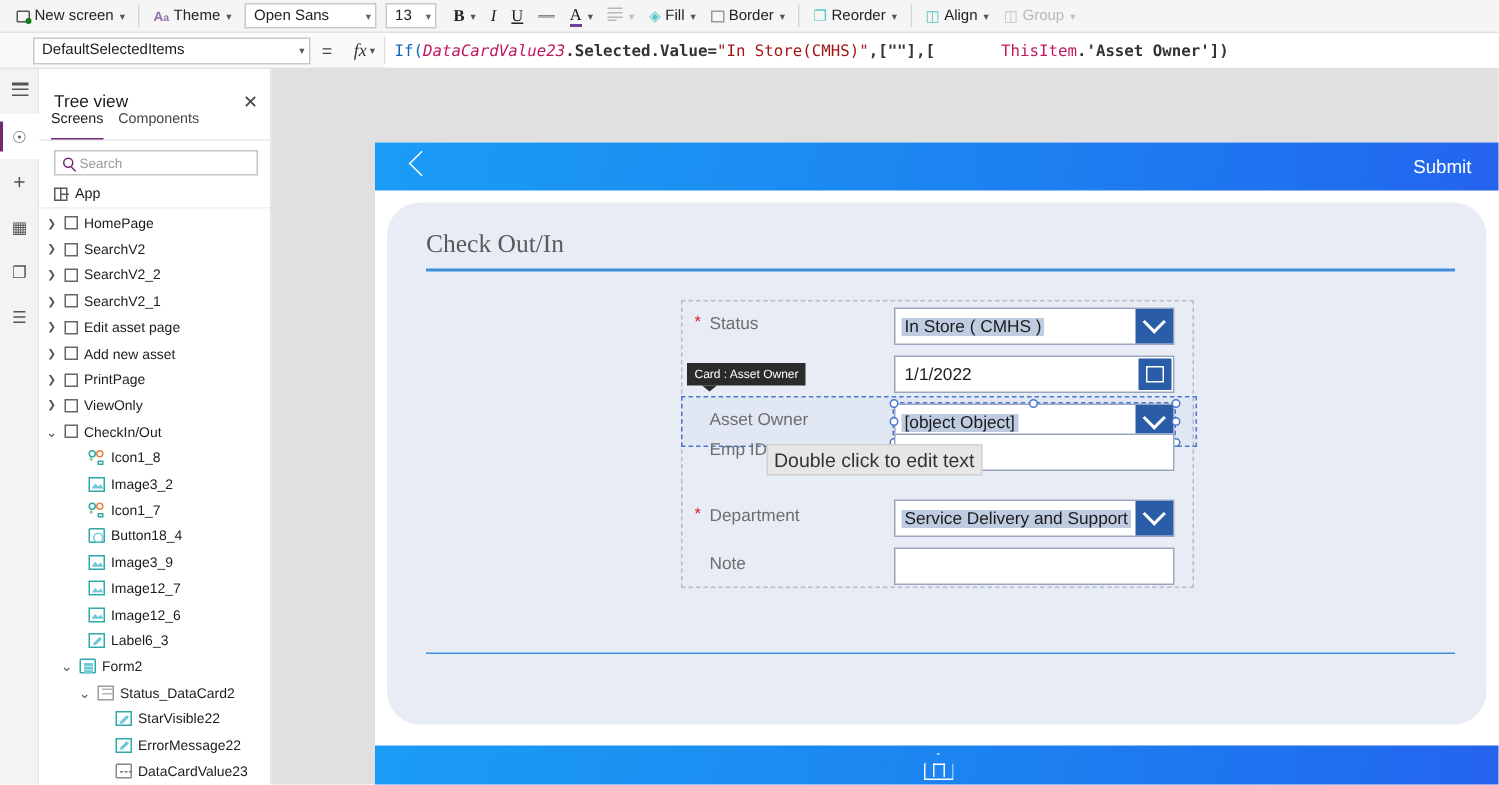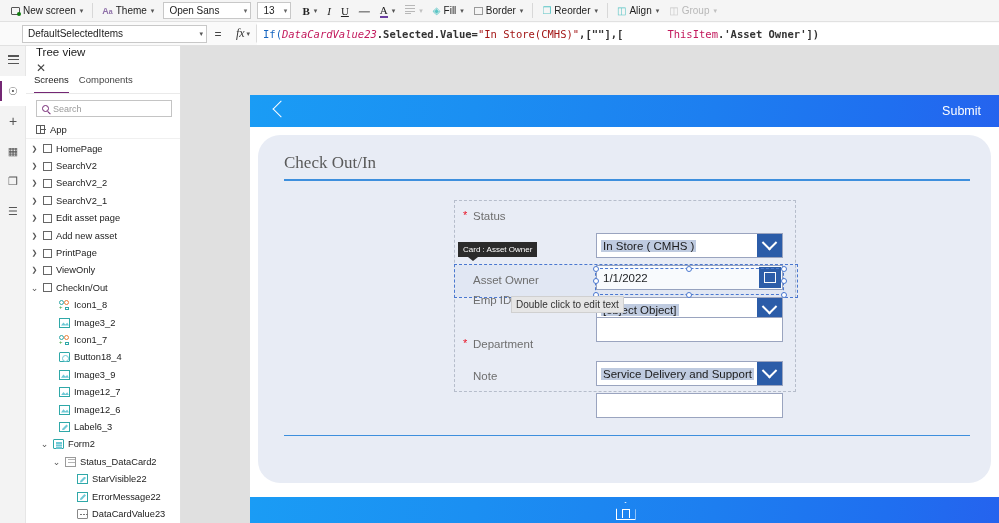--- a/index.html
+++ b/index.html
@@ -113,23 +113,22 @@
   .hamb { display:block; width:11px; }
   .hamb i { display:block; height:1.3px; background:#555; margin-bottom:2.4px; }
 
   
   #treeview {
     position: absolute; left: 26px; top: 46px; width: 155px; height: 477px;
     background: #ffffff; border-right: 1px solid #e1e1e1;
     overflow: hidden;
   }
   #tv-header {
-    height: 28px; display:flex; align-items:flex-start; justify-content:space-between;
+    height: 28px; display:flex; align-items:flex-end; justify-content:space-between;
     padding: 0 8px 0 10px;
-    flex-direction: column;
   }
   #tv-title { font-size: 11.5px; color: #1b1b1b; }
   #tv-close { font-size: 12px; color: #444; line-height: 1; }
   #tv-tabs {
     display: flex; height: 20px; padding-left: 8px; gap: 10px;
     border-bottom: 1px solid #eaeaea;
   }
   .tv-tab {
     font-size: 9.5px; color: #444; padding-bottom: 2px;
   }
@@ -285,21 +284,21 @@
     font-size: 11.5px; color: #6e6e6e;
   }
   .dc-req {
     position: absolute; left: 8px; top: 8px;
     color: #e81123; font-size: 11px;
   }
   .dc-input {
     position: absolute; left: 141px; top: 4px;
     width: 187px; height: 25px;
     background: #fff; border: 1px solid #9aa4bf;
-    display: flex; align-items: center; margin-top: 28px;
+    display: flex; align-items: center;
   }
   .dc-input .val {
     font-size: 11.5px; color: #1b1b1b; margin-left: 4px;
     background: #bfcbe0; padding: 0 2px;
   }
   .dd-arrow {
     position: absolute; right: 0; top: 0; width: 25px; height: 23px;
     background: #2b5ca8; display: flex; align-items: center; justify-content: center;
   }
   .dd-arrow::after {
@@ -347,21 +346,21 @@
     z-index: 30;
   }
   #tip-card::after {
     content:''; position:absolute; left: 10px; bottom: -4px;
     border-left: 5px solid transparent; border-right: 5px solid transparent;
     border-top: 4px solid #2b2b2b;
   }
   #tip-dblclick {
     position: absolute; left: 56px; top: 31px;
     background: #e6e6e6; color: #333;
-    font-size: 10px; padding: 2px 4px;
+    font-size: 13px; padding: 2px 4px;
     border: 1px solid #d0d0d0;
     white-space: nowrap; z-index: 30;
   }
 </style>
 </head>
 <body>
 
 <div id="toolbar">
   <div class="tbtn">
     <span class="ico-sq green"></span>

